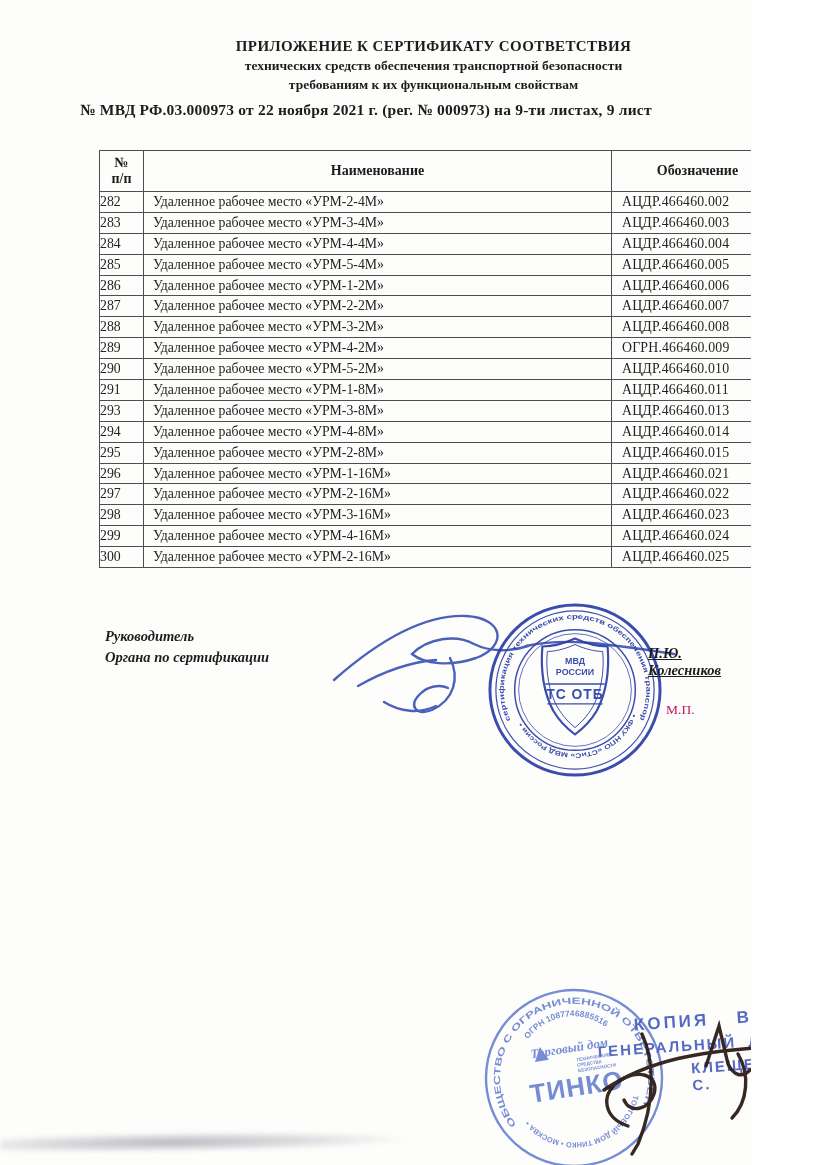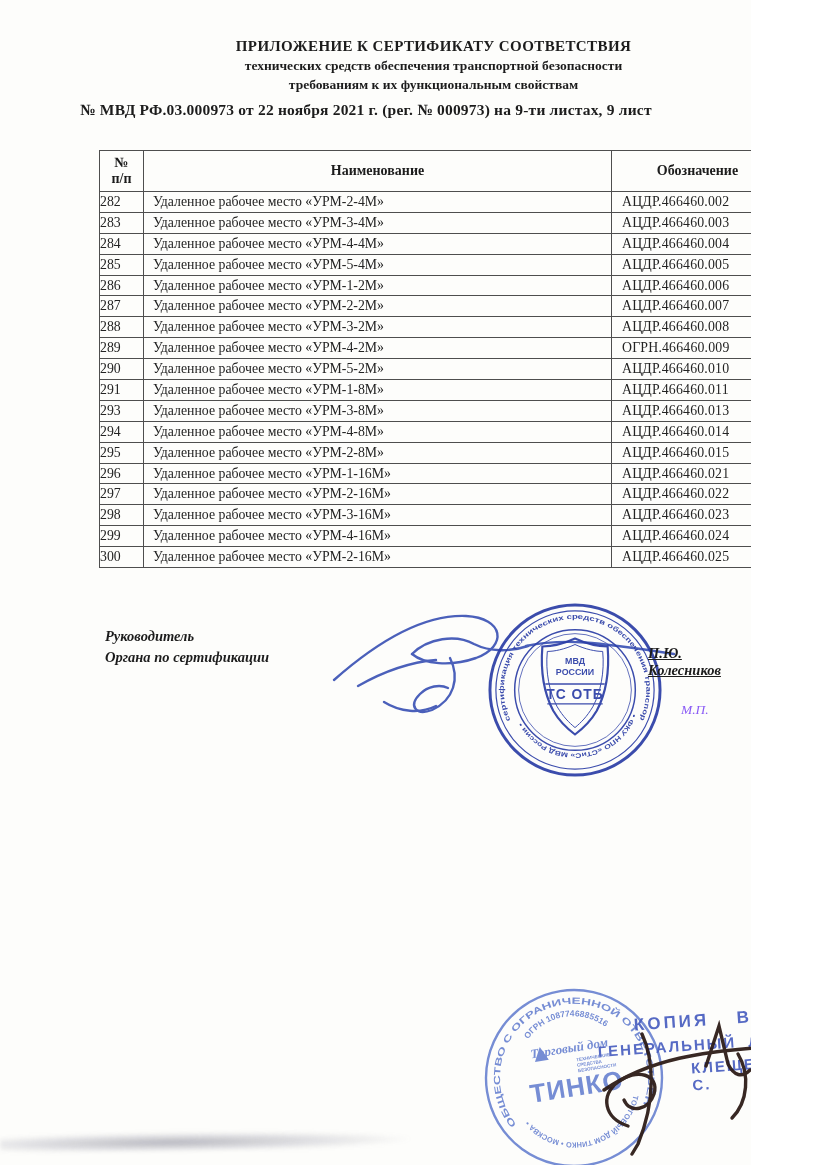--- a/index.html
+++ b/index.html
@@ -27,21 +27,21 @@
     vertical-align:middle;line-height:16px;padding:0 2px;}
   .cert-table td{height:19.9px;font-size:13.8px;vertical-align:middle;padding:0;color:#232323;}
   td.c-num{text-align:left;width:39px;}
   td.c-name{padding-left:9px;width:463px;margin-top:36px;}
   td.c-des{padding-left:10px;width:167px;letter-spacing:.2px;}
   
   .role{position:absolute;left:105px;top:626px;font-size:14.5px;font-weight:bold;
     font-style:italic;line-height:21px;}
   .signer{position:absolute;left:648px;top:645px;font-size:14.5px;font-weight:bold;
     font-style:italic;text-decoration:underline;}
-  .mp{position:absolute;left:666px;top:702px;font-size:13.5px;font-style:italic;color:#8b5cf6;margin-left:15px;}
+  .mp{position:absolute;left:666px;top:702px;font-size:13.5px;color:#be185d;}
   .sig-blue{position:absolute;left:328px;top:594px;width:352px;height:136px;}
   .mvd-stamp{position:absolute;left:486px;top:599px;width:178px;height:182px;opacity:.92;}
   
   .tinko-stamp{position:absolute;left:482px;top:986px;width:184px;height:184px;
     opacity:.85;transform:rotate(-9deg);}
   .copy-stamp{position:absolute;left:598px;top:1010px;width:230px;
     font-family:"Liberation Sans", sans-serif;font-weight:bold;color:#4a5fc0;
     transform:rotate(-4deg);opacity:.93;}
   .copy-l1{font-size:17px;letter-spacing:3px;word-spacing:20px;margin-left:38px;}
   .copy-l2{margin-top:5px;}

